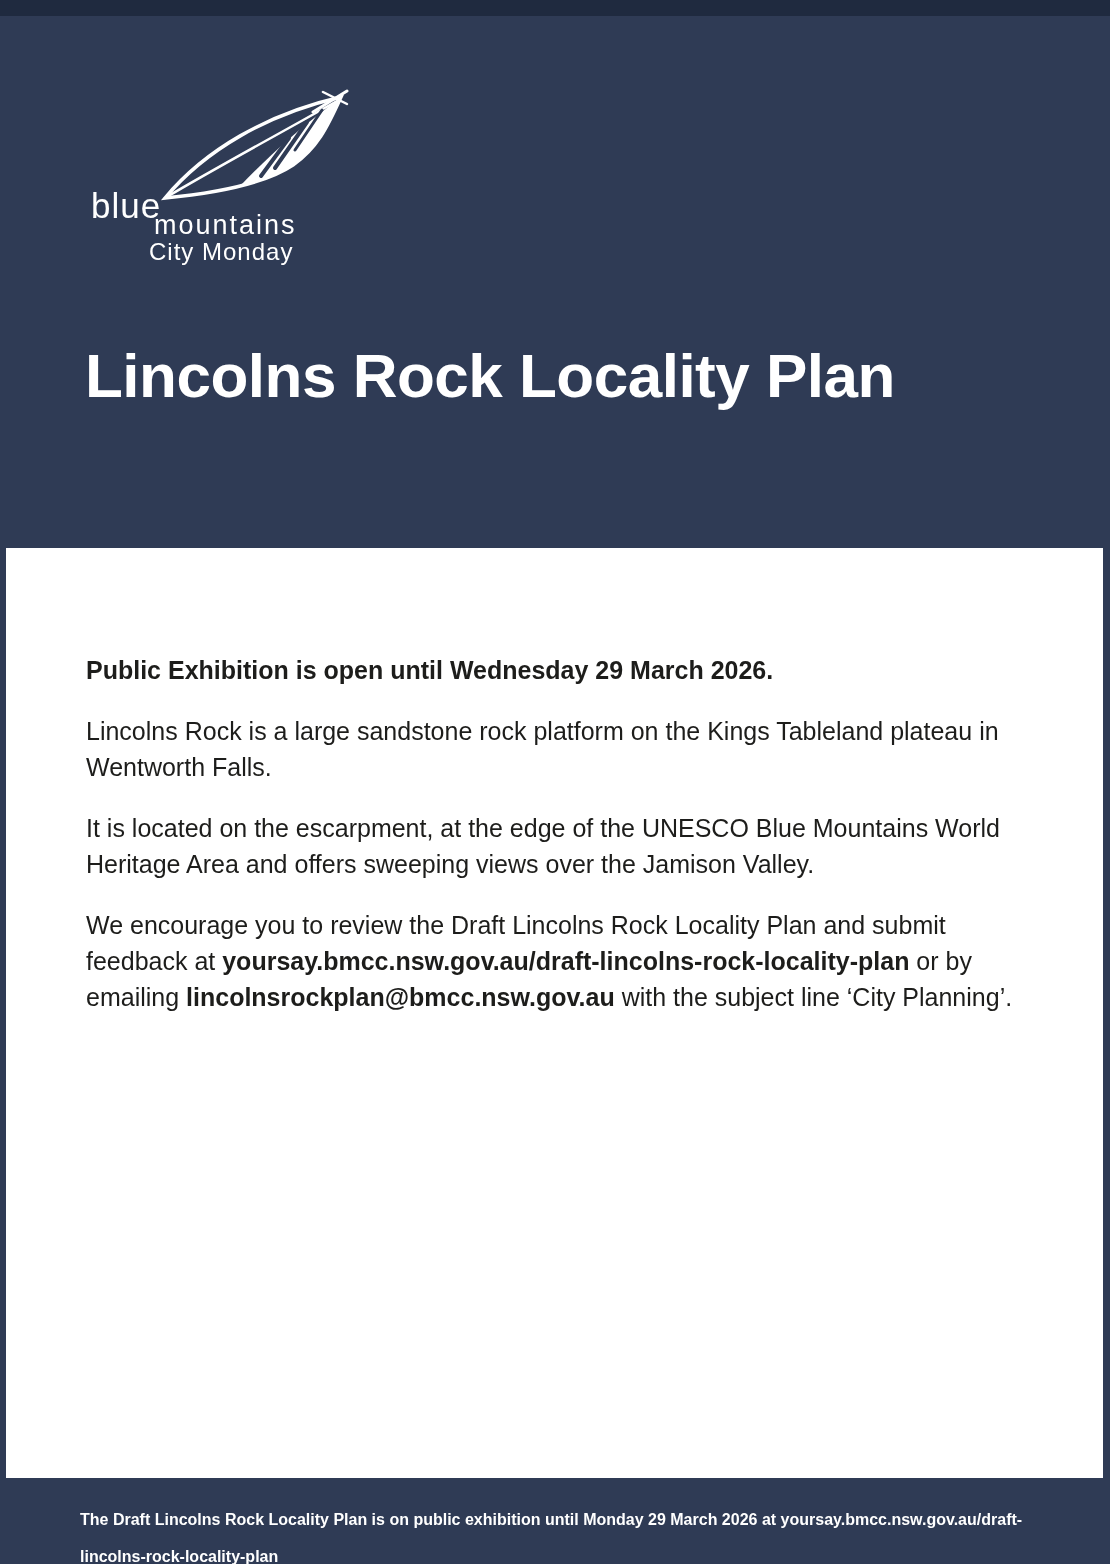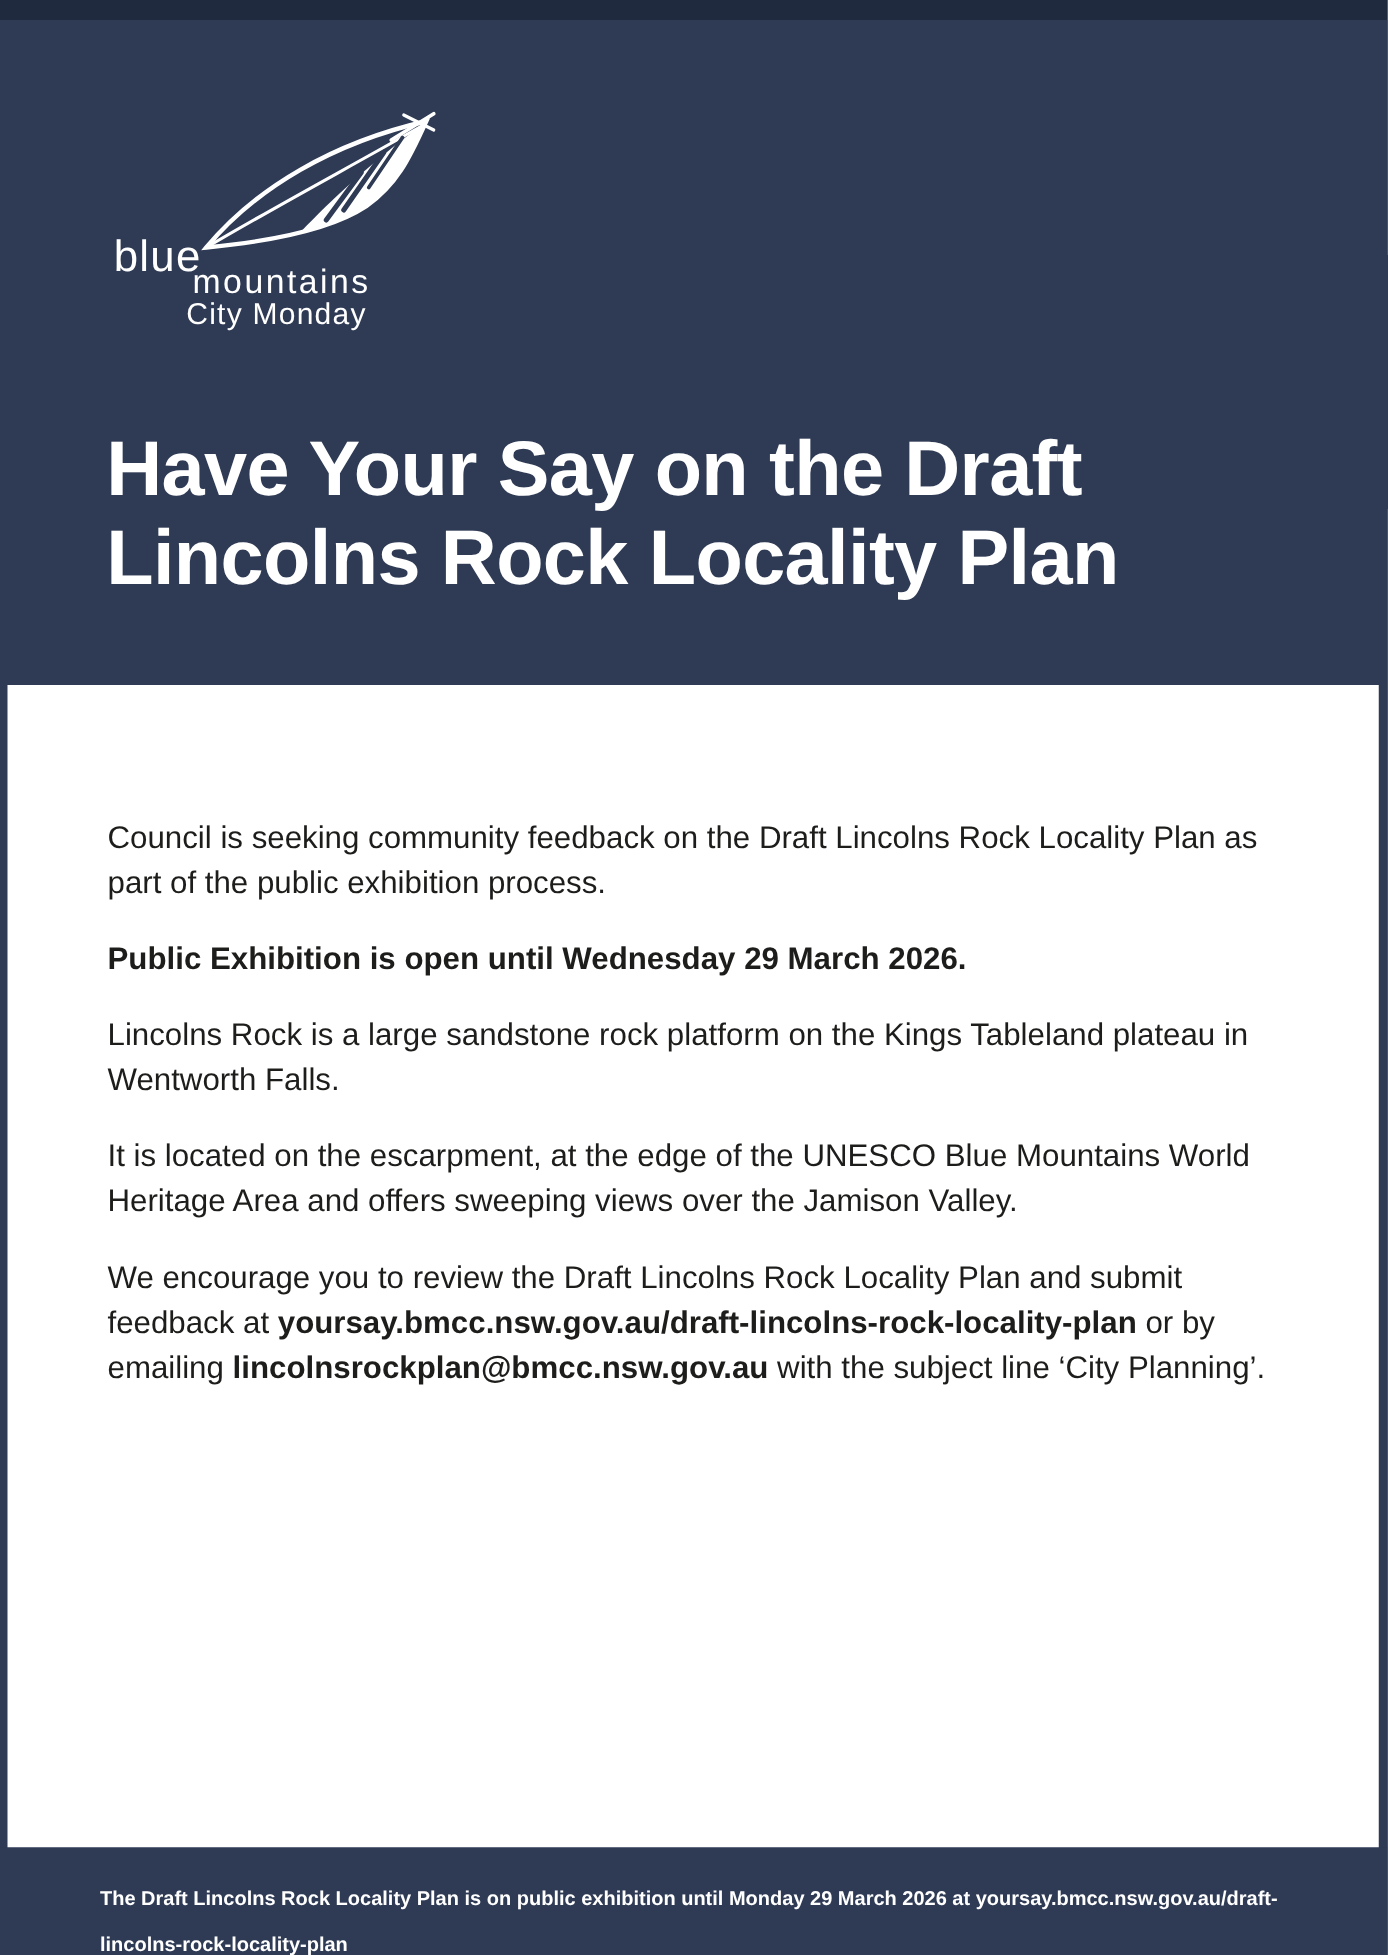--- a/index.html
+++ b/index.html
@@ -126,27 +126,25 @@
 
         <path d="M156,24 L190,3" stroke-width="3"></path>
         <path d="M166,4 L190,16" stroke-width="2.5"></path>
       </svg>
       <div class="logo-blue">blue</div>
       <div class="logo-mountains">mountains</div>
       <div class="logo-city">City Monday</div>
     </div>
 
     <h1 class="title">
-      <span>Have Your Say on the Draft</span>
       <span>Lincolns Rock Locality Plan</span>
     </h1>
   </header>
 
   <main class="panel">
-    <p>Council is seeking community feedback on the Draft Lincolns Rock Locality Plan as part of the public exhibition process.</p>
     <p class="bold">Public Exhibition is open until Wednesday 29 March 2026.</p>
     <p>Lincolns Rock is a large sandstone rock platform on the Kings Tableland plateau in Wentworth Falls.</p>
     <p>It is located on the escarpment, at the edge of the UNESCO Blue Mountains World Heritage Area and offers sweeping views over the Jamison Valley.</p>
     <p><span>We encourage you to review the Draft Lincolns Rock Locality Plan and submit feedback at </span><span class="bold">yoursay.bmcc.nsw.gov.au/draft-lincolns-rock-locality-plan</span><span> or by emailing </span><span class="bold">lincolnsrockplan@bmcc.nsw.gov.au</span><span> with the subject line ‘City Planning’.</span></p>
   </main>
 
   <footer class="footer">
     <p>The Draft Lincolns Rock Locality Plan is on public exhibition until Monday 29 March 2026 at yoursay.bmcc.nsw.gov.au/draft-lincolns-rock-locality-plan</p>
   </footer>
 

